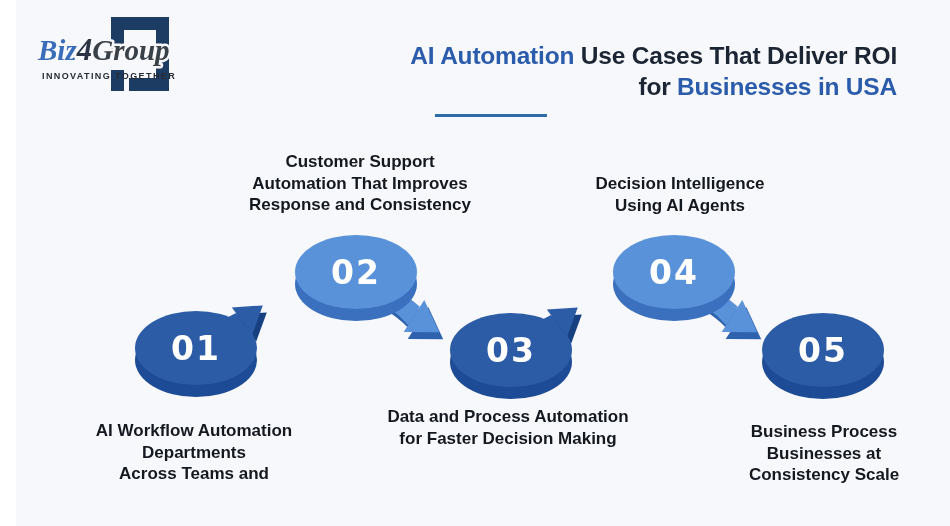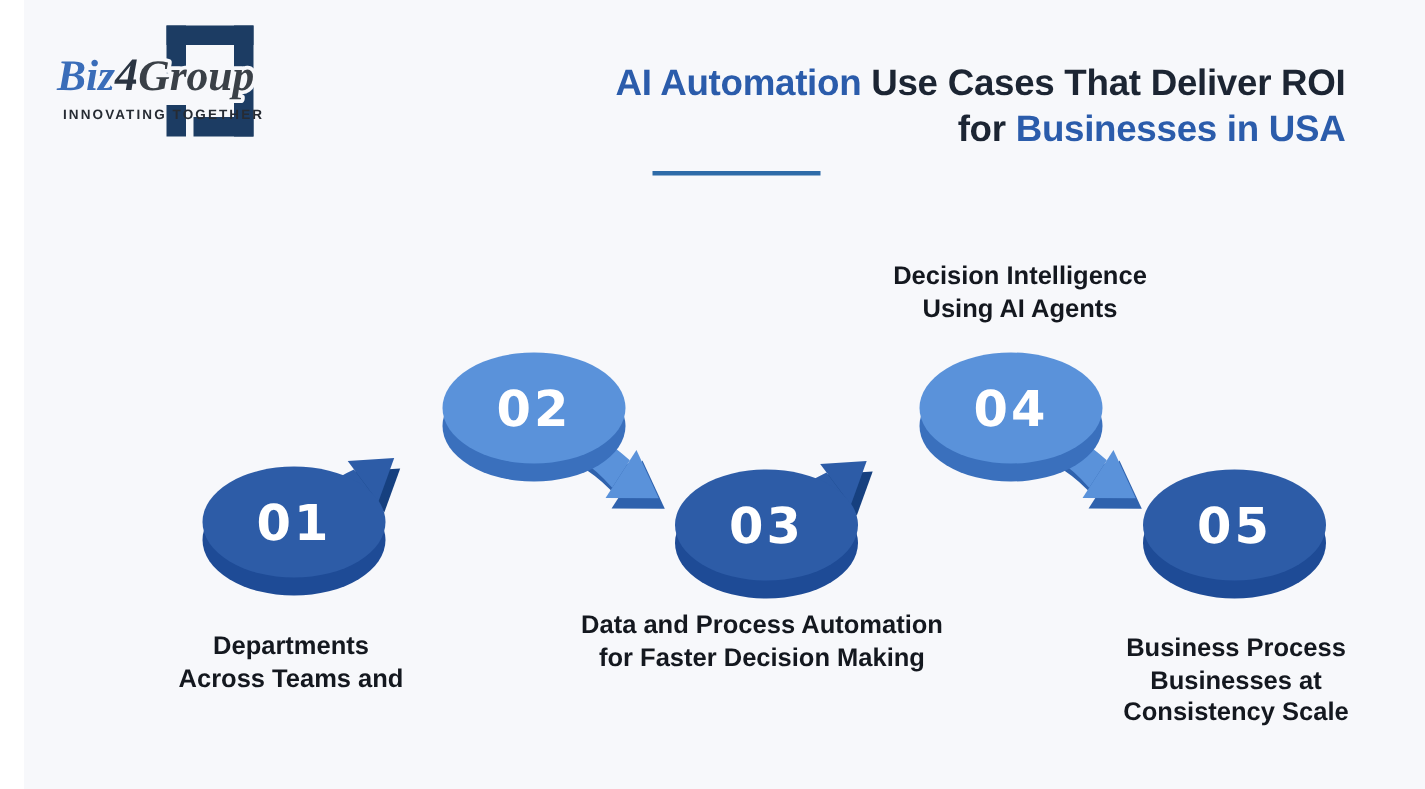--- a/index.html
+++ b/index.html
@@ -70,25 +70,31 @@
     </text>
     <text class="logo-tagline" x="10" y="67" fill="#262b33">INNOVATING TOGETHER</text>
   </svg>
 
   <div class="title">
     <div><span class="accent">AI Automation</span><span> Use Cases That Deliver ROI</span></div>
     <div><span>for </span><span class="accent">Businesses in USA</span></div>
   </div>
   <div class="title-underline"></div>
 
+  <div class="step-label label-2">
+    <span>Customer Support</span>
+    <span>Automation That Improves</span>
+    <span>Response and Consistency</span>
+  </div>
   <div class="step-label label-4">
     <span>Decision Intelligence</span>
     <span>Using AI Agents</span>
   </div>
   <div class="step-label label-1">
+    <span>AI Workflow Automation</span>
     <span>Departments</span>
     <span>Across Teams and</span>
   </div>
   <div class="step-label label-3">
     <span>Data and Process Automation</span>
     <span>for Faster Decision Making</span>
   </div>
   <div class="step-label label-5">
     <span>Business Process</span>
     <span>Businesses at</span>

